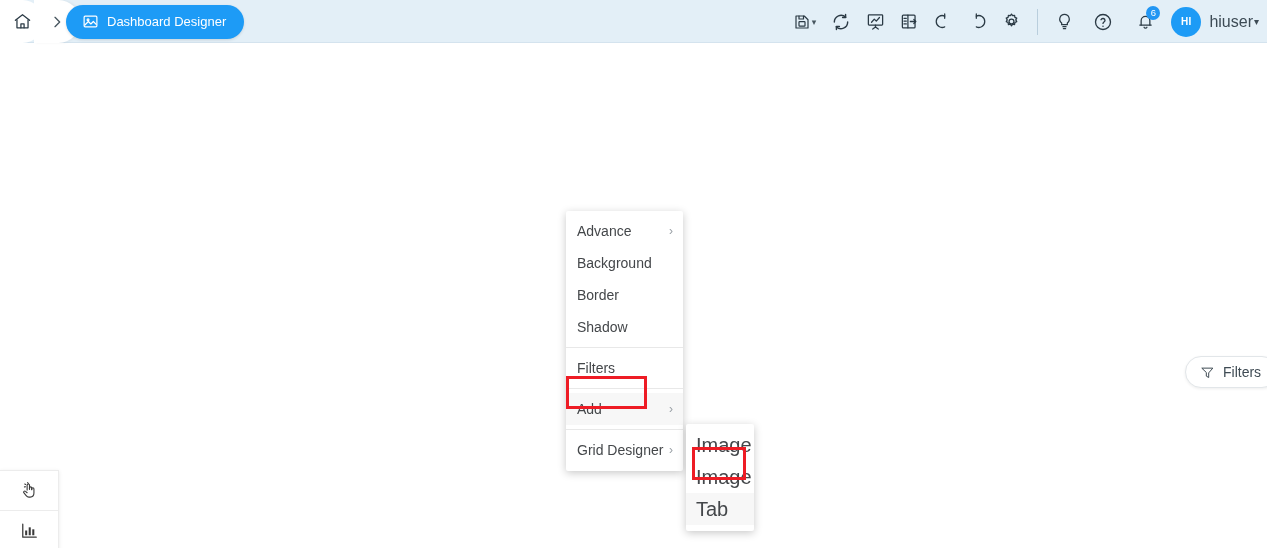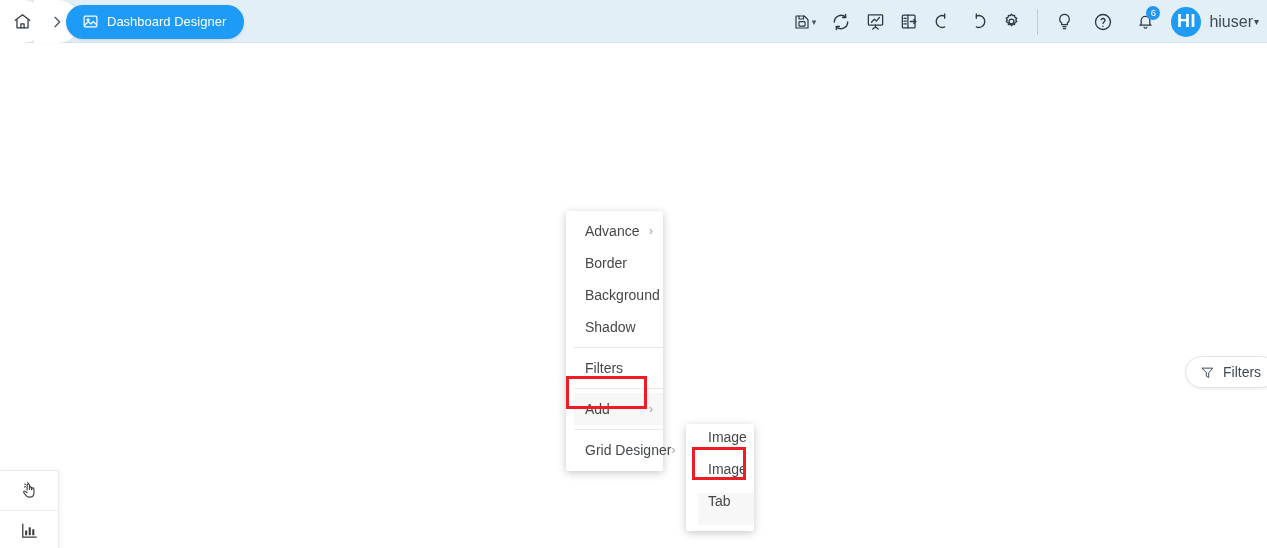--- a/index.html
+++ b/index.html
@@ -131,21 +131,21 @@
     display: flex;
     align-items: center;
     margin-left: 8px;
     cursor: pointer;
   }
   #avatar {
     width: 30px; height: 30px;
     border-radius: 50%;
     background: #1d9bf6;
     color: #fff;
-    font-size: 18px;
+    font-size: 10px;
     font-weight: bold;
     display: flex;
     align-items: center;
     justify-content: center;
     letter-spacing: 0.3px;
   }
   #user-name {
     margin-left: 8px;
     font-size: 16px;
     color: #3d4b55;
@@ -207,25 +207,25 @@
     border-bottom: 1px solid #ececec;
     cursor: pointer;
     color: #3a3a3a;
   }
   .rail-btn:last-child { border-bottom: none; }
 
   
   #ctx-menu {
     position: absolute;
     left: 566px; top: 168px;
-    width: 97px;
+    width: 117px;
     background: #ffffff;
     box-shadow: 0 2px 9px rgba(0,0,0,0.22);
     border-radius: 2px;
-    padding: 4px 0 5px 8px;
+    padding: 4px 0 5px 0;
     box-sizing: border-box;
     z-index: 40;
   }
   .mi {
     height: 32px;
     display: flex;
     align-items: center;
     padding: 0 10px 0 11px;
     font-size: 14px;
     color: #44474a;
@@ -264,28 +264,27 @@
     background: #ffffff;
     box-shadow: 0 2px 9px rgba(0,0,0,0.22);
     border-radius: 2px;
     padding: 5px 0 6px 0;
     box-sizing: border-box;
     z-index: 45;
   }
   .smi {
     height: 32px;
     display: flex;
-    align-items: flex-start;
+    align-items: center;
     padding: 0 10px;
-    font-size: 14px;
+    font-size: 20px;
     color: #44474a;
     cursor: pointer;
     box-sizing: border-box;
     white-space: nowrap;
-    margin-left: 12px;
   }
   .smi.highlighted { background: #f7f7f7; }
 
   svg { display: block; }
 </style>
 </head>
 <body>
 
 <div id="header-bar">
 
@@ -478,25 +477,25 @@
   </div>
 
   <div id="ctx-menu">
 
     <div class="mi">
       <span>Advance</span>
       <span class="arrow">›</span>
     </div>
 
     <div class="mi">
+      <span>Background</span>
+    </div>
+
+    <div class="mi">
       <span>Border</span>
-    </div>
-
-    <div class="mi">
-      <span>Background</span>
     </div>
 
 
     <div class="mi">
       <span>Shadow</span>
     </div>
 
     <div class="mi-sep"></div>
 
     <div class="mi">

